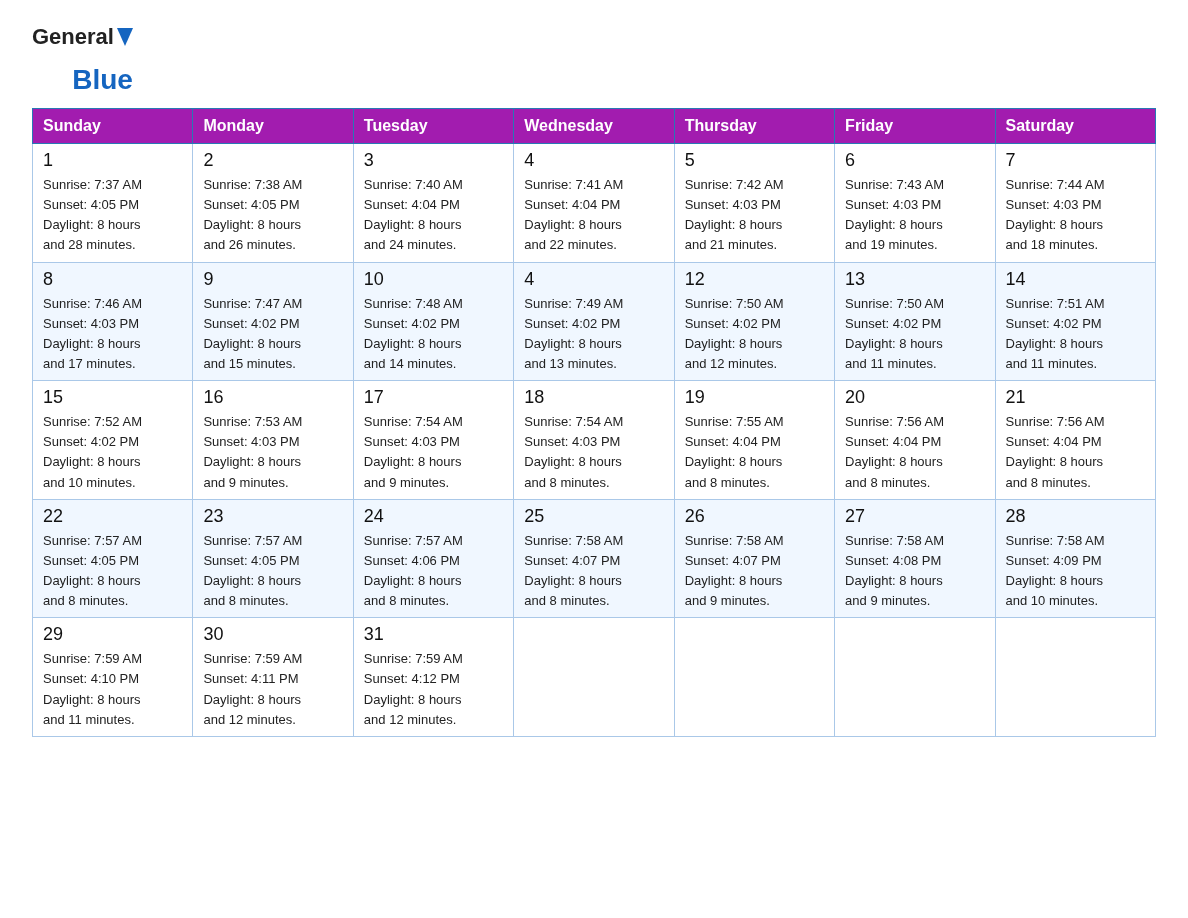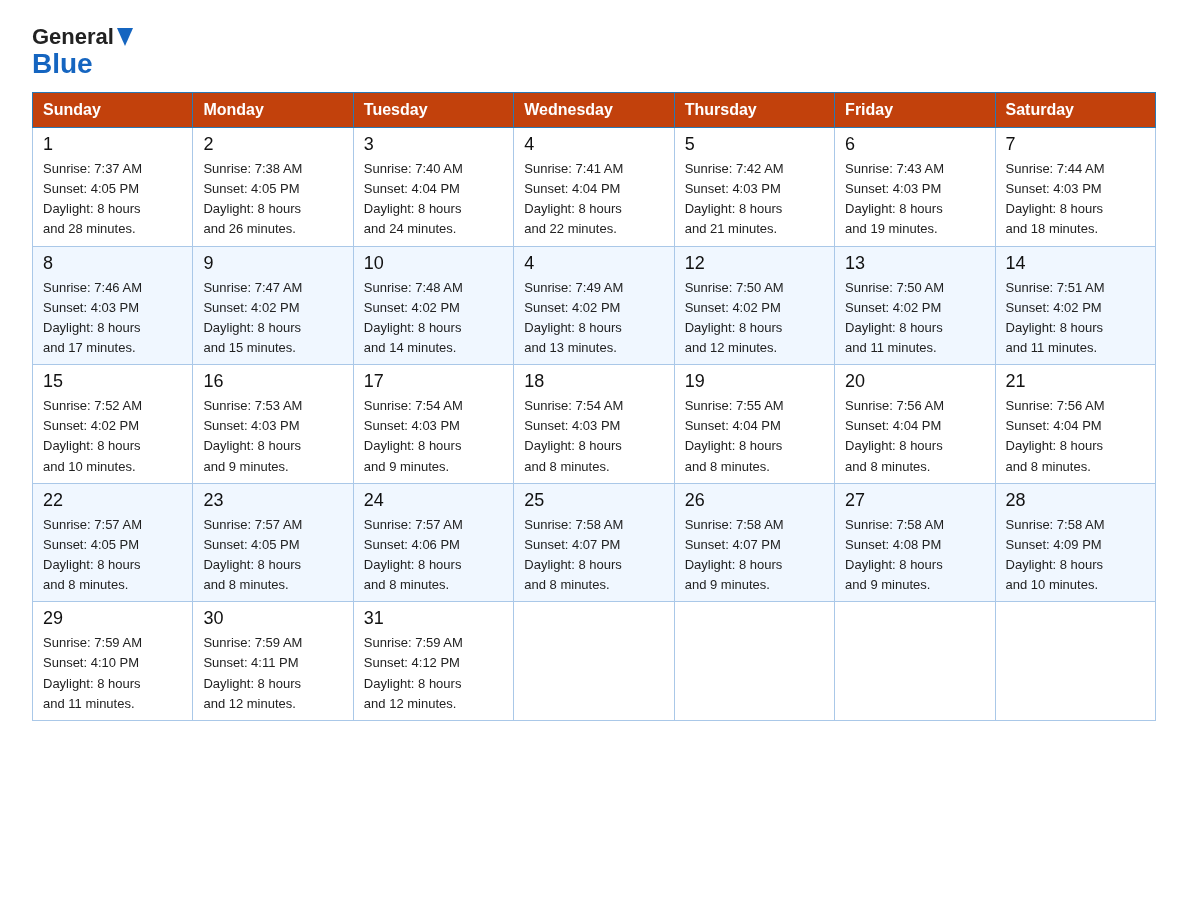--- a/index.html
+++ b/index.html
@@ -29,21 +29,21 @@
       font-size: 20px;
       color: #333;
       margin-top: 4px;
     }
     table {
       width: 100%;
       border-collapse: collapse;
       margin-top: 8px;
     }
     thead tr th {
-      background-color: #c2410c;
+      background-color: #a21caf;
       color: #ffffff;
       font-size: 16px;
       font-weight: bold;
       padding: 8px 10px;
       text-align: left;
       border: 1px solid #2878b4;
     }
     tbody tr td {
       border: 1px solid #aac8e8;
       vertical-align: top;
@@ -77,22 +77,22 @@
       font-weight: bold;
     }
     .logo-black-text {
       color: #222;
       font-size: 22px;
       font-weight: bold;
     }
     .logo-wrapper {
       display: flex;
       flex-direction: column;
-      align-items: flex-start;
-      gap: 0;
+      align-items: flex-end;
+      gap: 16px;
     }
     .logo-row1 {
       display: flex;
       align-items: center;
     }
     .logo-row2 {
       display: flex;
       align-items: center;
       margin-top: -2px;
     }

